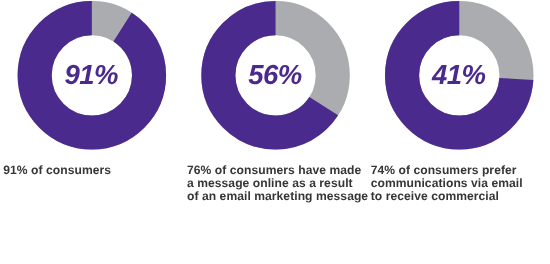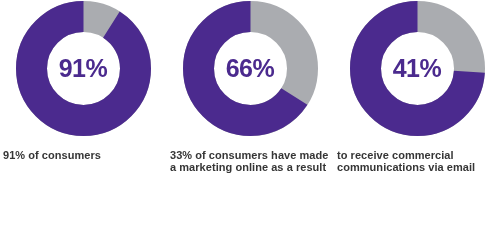--- a/index.html
+++ b/index.html
@@ -28,20 +28,21 @@
     display: flex;
     flex-direction: column;
     align-items: center;
     position: relative;
   }
   .donut-wrap {
     position: relative;
     width: 137px;
     height: 137px;
     margin-top: 0px;
+    font-style: italic;
   }
   .donut-svg {
     display: block;
     width: 137px;
     height: 137px;
   }
   .donut-center-label {
     position: absolute;
     left: 0;
     top: 0;
@@ -88,35 +89,37 @@
       <span class="caption-line">91% of consumers</span>
     </div>
   </div>
 
   <div class="stat-block">
     <div class="donut-wrap">
       <svg class="donut-svg" viewBox="0 0 137 137">
         <circle cx="68.5" cy="68.5" r="52" fill="none" stroke="#AAACB0" stroke-width="31"></circle>
         <circle class="arc" id="arc-1" cx="68.5" cy="68.5" r="52" fill="none" stroke="#4B2A8E" stroke-width="31" transform="rotate(-90 68.5 68.5)" stroke-dasharray="215.63891974240343 111.08671623093508" stroke-dashoffset="215.63891974240343"></circle>
       </svg>
-      <div class="donut-center-label">66%</div>
+      <div class="donut-center-label">56%</div>
     </div>
     <div class="caption">
-      <span class="caption-line">33% of consumers have made</span>
-      <span class="caption-line">a marketing online as a result</span>
+      <span class="caption-line">76% of consumers have made</span>
+      <span class="caption-line">a message online as a result</span>
+      <span class="caption-line">of an email marketing message</span>
     </div>
   </div>
 
   <div class="stat-block">
     <div class="donut-wrap">
       <svg class="donut-svg" viewBox="0 0 137 137">
         <circle cx="68.5" cy="68.5" r="52" fill="none" stroke="#AAACB0" stroke-width="31"></circle>
         <circle class="arc" id="arc-2" cx="68.5" cy="68.5" r="52" fill="none" stroke="#4B2A8E" stroke-width="31" transform="rotate(-90 68.5 68.5)" stroke-dasharray="241.7769706202705 84.94866535306801" stroke-dashoffset="241.7769706202705"></circle>
       </svg>
       <div class="donut-center-label">41%</div>
     </div>
     <div class="caption">
+      <span class="caption-line">74% of consumers prefer</span>
+      <span class="caption-line">communications via email</span>
       <span class="caption-line">to receive commercial</span>
-      <span class="caption-line">communications via email</span>
     </div>
   </div>
 
 </div>
 
 </body></html>

